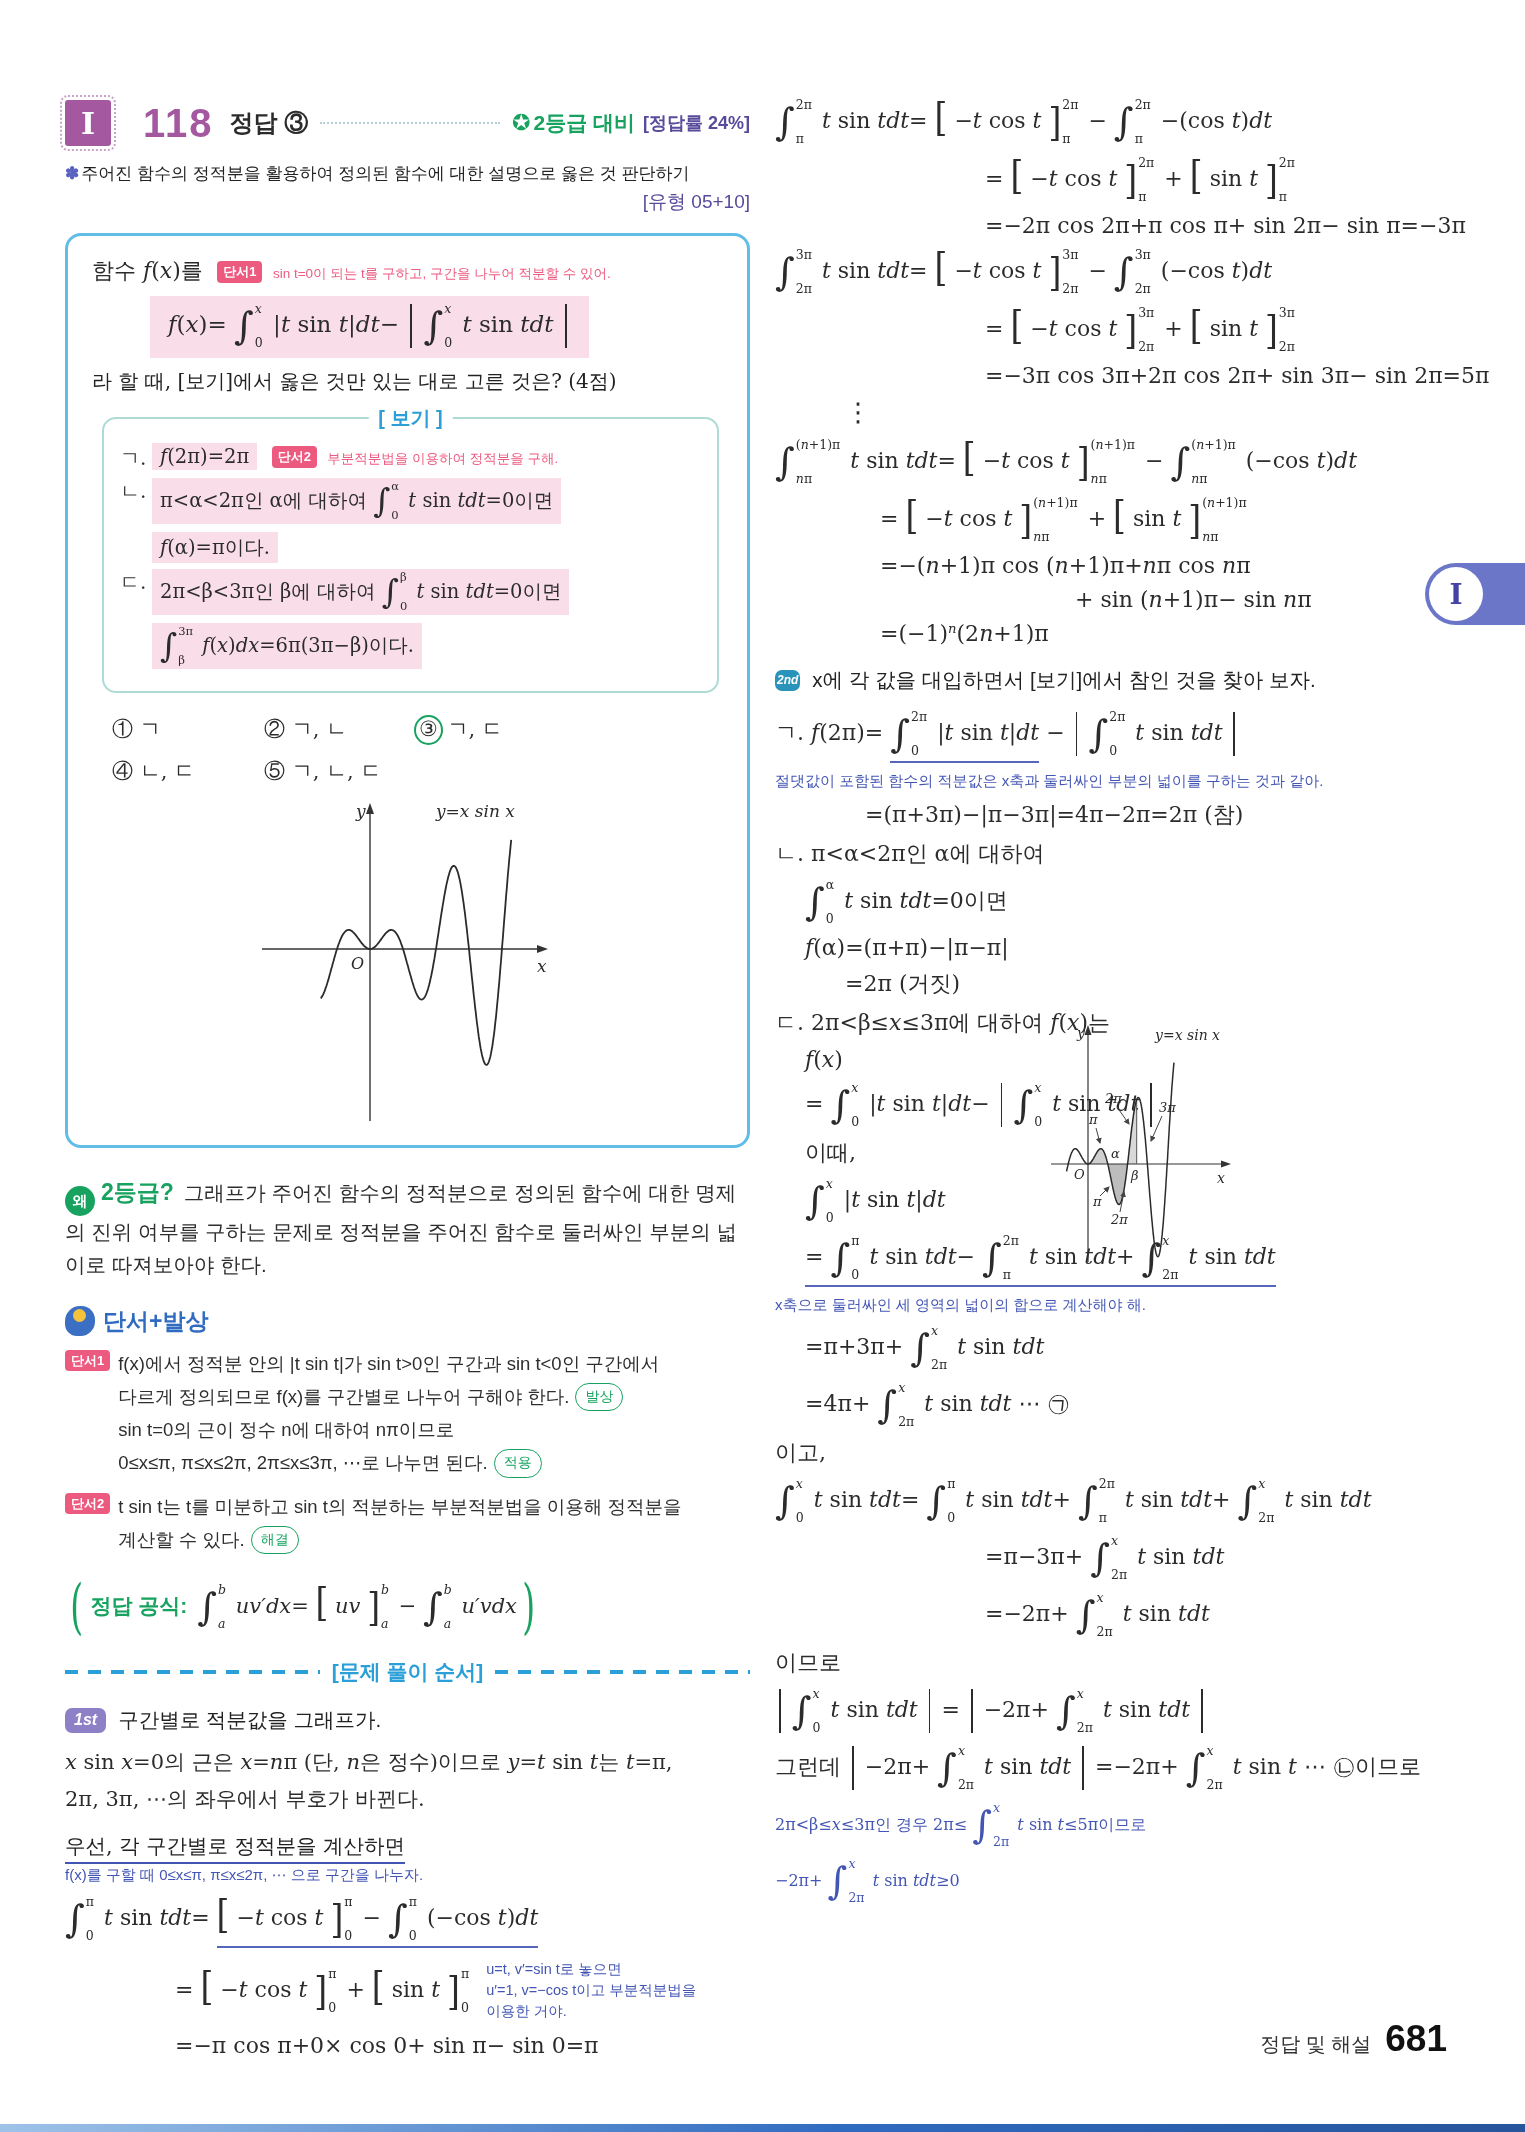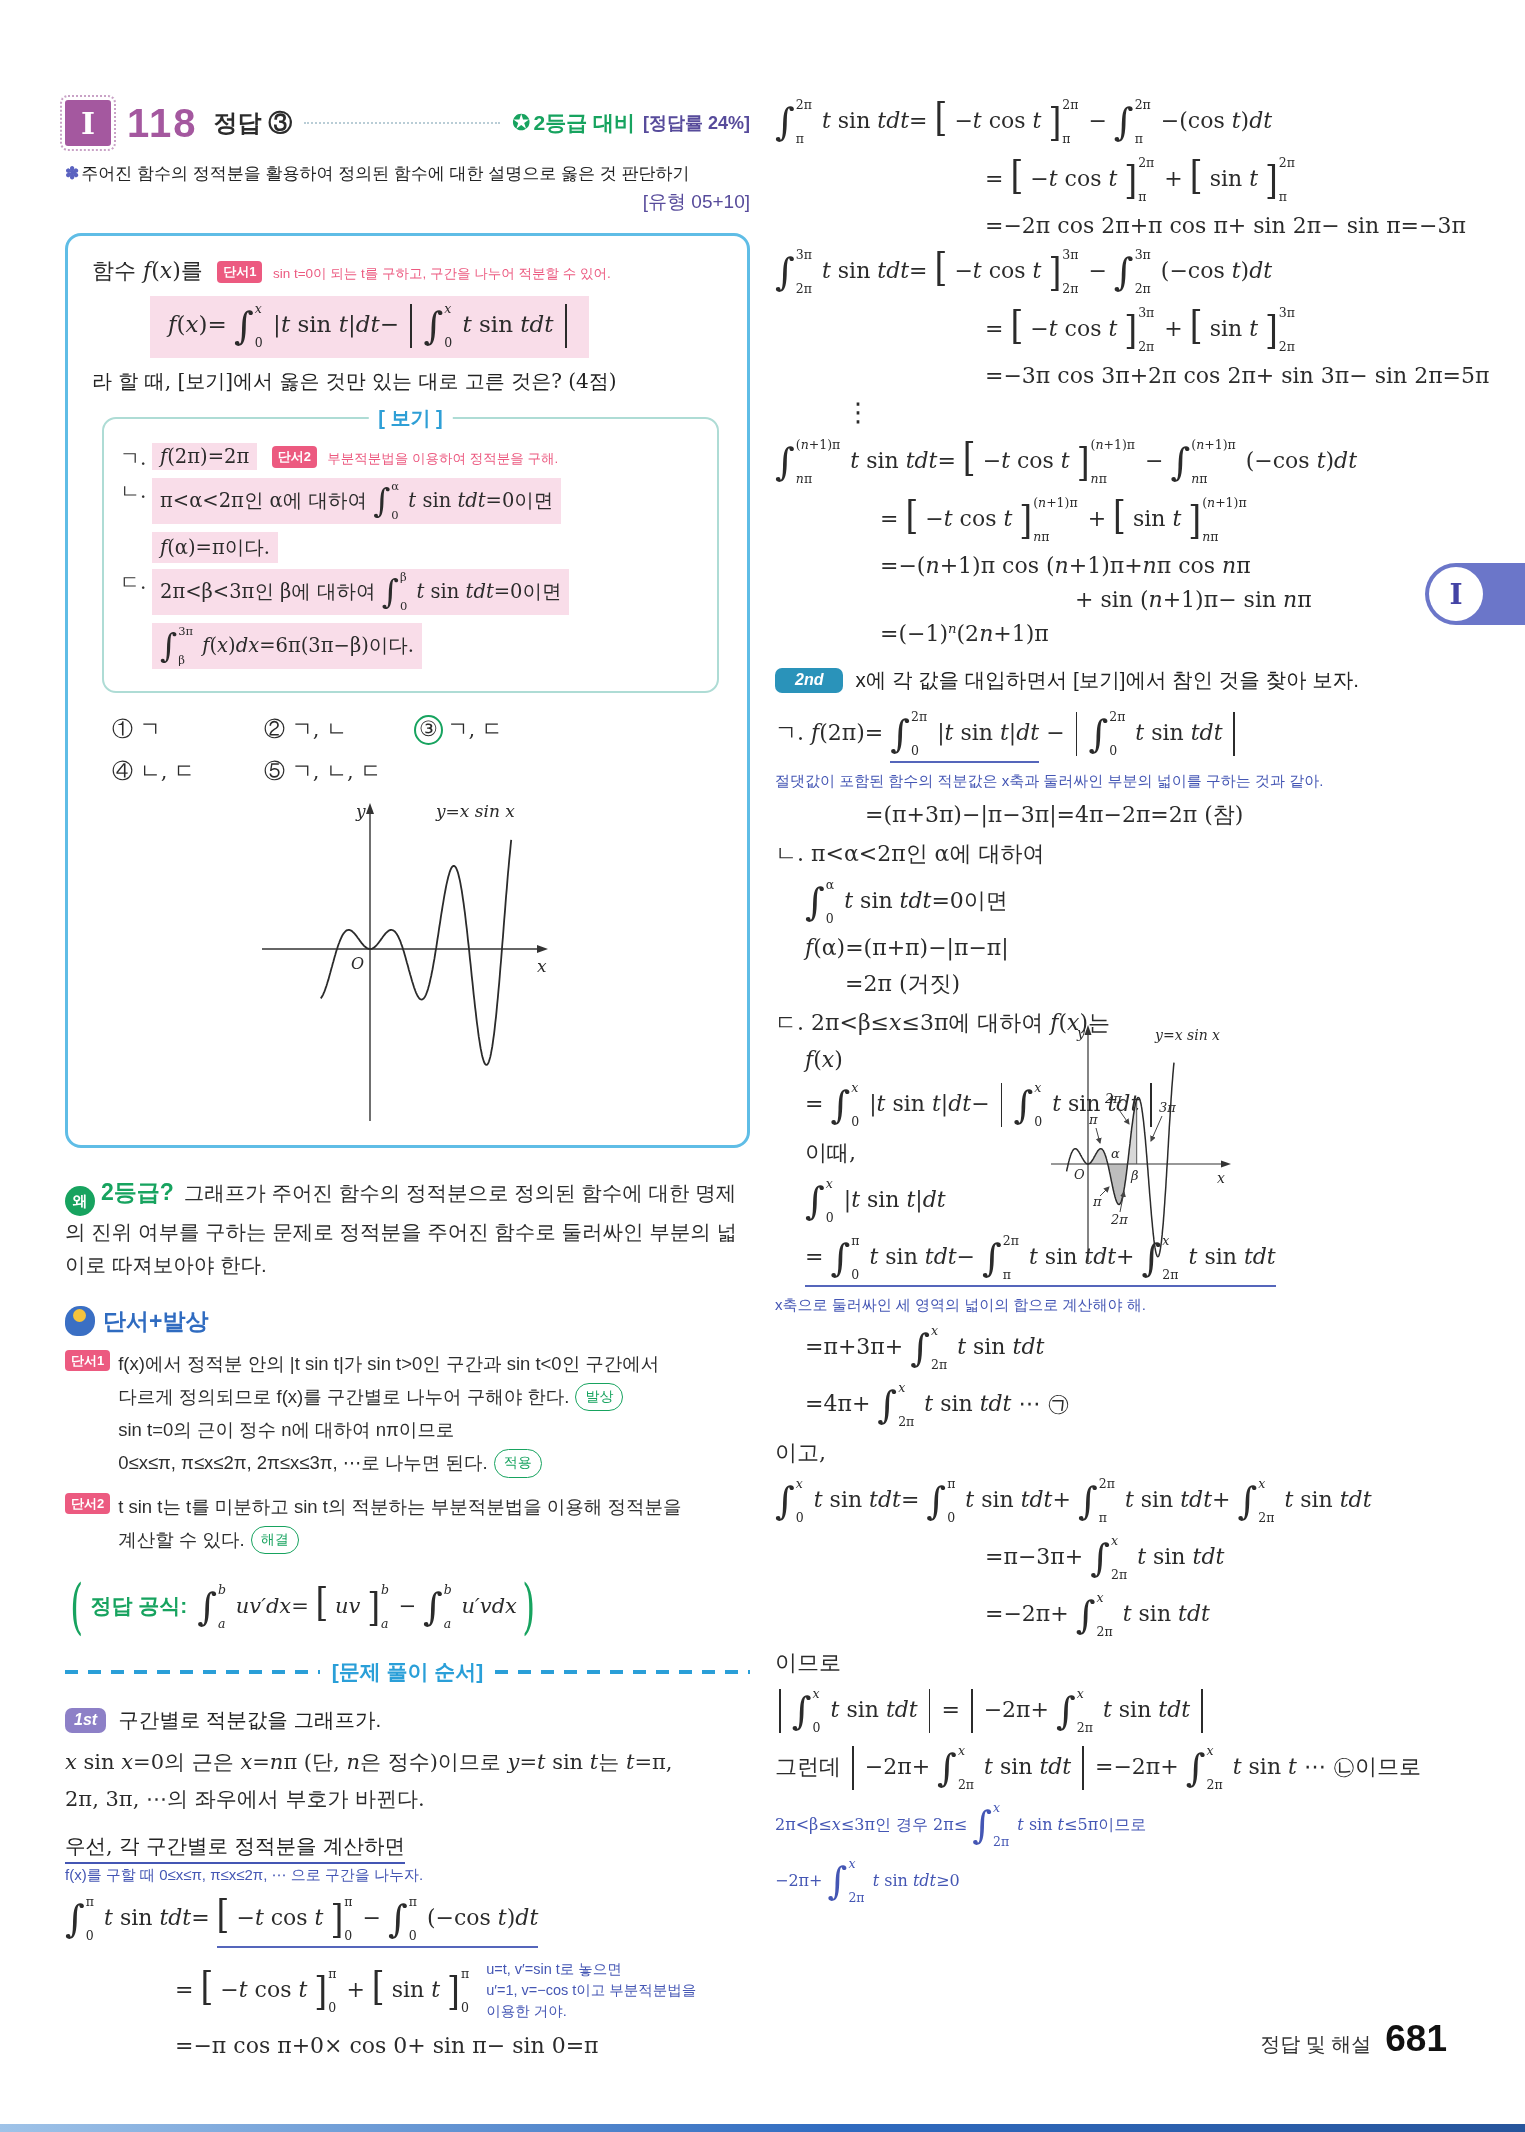--- a/index.html
+++ b/index.html
@@ -6,21 +6,21 @@
   .page{position:relative;width:1525px;height:2132px;background:#ffffff;overflow:hidden;
         font-family:"Liberation Sans",sans-serif;color:#333;}
   
   .col-left{position:absolute;left:65px;top:100px;width:685px;}
   .col-right{position:absolute;left:775px;top:88px;width:665px;}
   
   .hrow{display:flex;align-items:center;}
   .sec-badge{width:46px;height:46px;background:#a4589f;color:#fff;font-family:"DejaVu Serif",serif;
     font-size:30px;font-weight:bold;display:flex;align-items:center;justify-content:center;
     border-radius:3px;outline:2px dotted #c9a2c6;outline-offset:3px;}
-  .hnum{color:#a4589f;font-size:40px;font-weight:bold;margin-left:16px;letter-spacing:2px;}
+  .hnum{color:#a4589f;font-size:40px;font-weight:bold;margin-left:32px;letter-spacing:2px;}
   .hans{font-size:24px;font-weight:bold;color:#2b2b2b;margin-left:16px;}
   .leader{flex:1;border-top:2.5px dotted #b9cdd6;margin:0 12px;}
   .star{color:#17a35f;font-size:22px;margin-right:3px;}
   .grade{color:#17a35f;font-size:21px;font-weight:bold;}
   .rate{color:#574b9b;font-size:18px;font-weight:bold;margin-left:8px;}
   .goal{margin-top:16px;font-size:17px;color:#222;}
   .goal .ast{color:#5a62c0;font-weight:bold;margin-right:2px;}
   .type{text-align:right;color:#574b9b;font-size:19px;font-weight:normal;margin-top:4px;}
   
   .pbox{margin-top:18px;border:3.5px solid #5fbde6;border-radius:16px;padding:20px 24px 16px;position:relative;}
@@ -76,22 +76,22 @@
   .fbox{display:flex;align-items:center;margin-top:20px;}
   .fbr{color:#17a35f;font-size:60px;font-weight:300;transform:scaleX(0.55);font-family:"DejaVu Serif",serif;line-height:1;}
   .flabel{color:#17a35f;font-size:21px;font-weight:bold;margin:0 10px 0 2px;white-space:nowrap;}
   
   .divider{display:flex;align-items:center;margin-top:22px;}
   .dash{flex:1;height:4px;background:repeating-linear-gradient(90deg,#2a9fd8 0 13px,transparent 13px 23px);}
   .divider .dlabel{color:#2a9fd8;font-size:21px;font-weight:bold;margin:0 12px;white-space:nowrap;}
   .step-row{display:flex;align-items:center;margin-top:20px;}
   .badge-step1{background:#8d80c7;color:#fff;border-radius:7px;font-size:16px;font-weight:bold;
     font-style:italic;padding:3px 9px 4px;margin-right:12px;flex:none;}
-  .badge-step2{background:#2a93ba;color:#fff;border-radius:7px;font-size:16px;font-weight:bold;
-    font-style:italic;padding:3px 20px 4px;margin-right:12px;flex:none;}
+  .badge-step2{background:#2a93ba;color:#fff;border-radius:7px;font-size:12px;font-weight:bold;
+    font-style:italic;padding:3px 2px 4px;margin-right:12px;flex:none;}
   .step-title{font-size:20.5px;color:#222;}
   .ulblue{display:inline-block;border-bottom:2.5px solid #4456b4;padding-bottom:2px;font-size:20.5px;
     font-family:"DejaVu Serif",serif;color:#222;margin-top:10px;}
   .m2row{display:flex;align-items:center;}
   .sidenote{color:#4456b4;font-size:14.5px;line-height:1.45;margin-left:14px;white-space:nowrap;}
   
   .lgraph{margin:14px 0 0 158px;display:block;}
   svg text{font-family:"DejaVu Serif",serif;font-style:italic;fill:#2b2b2b;}
   .d-wrap{position:relative;}
   .sgraph{position:absolute;left:268px;top:16px;}

